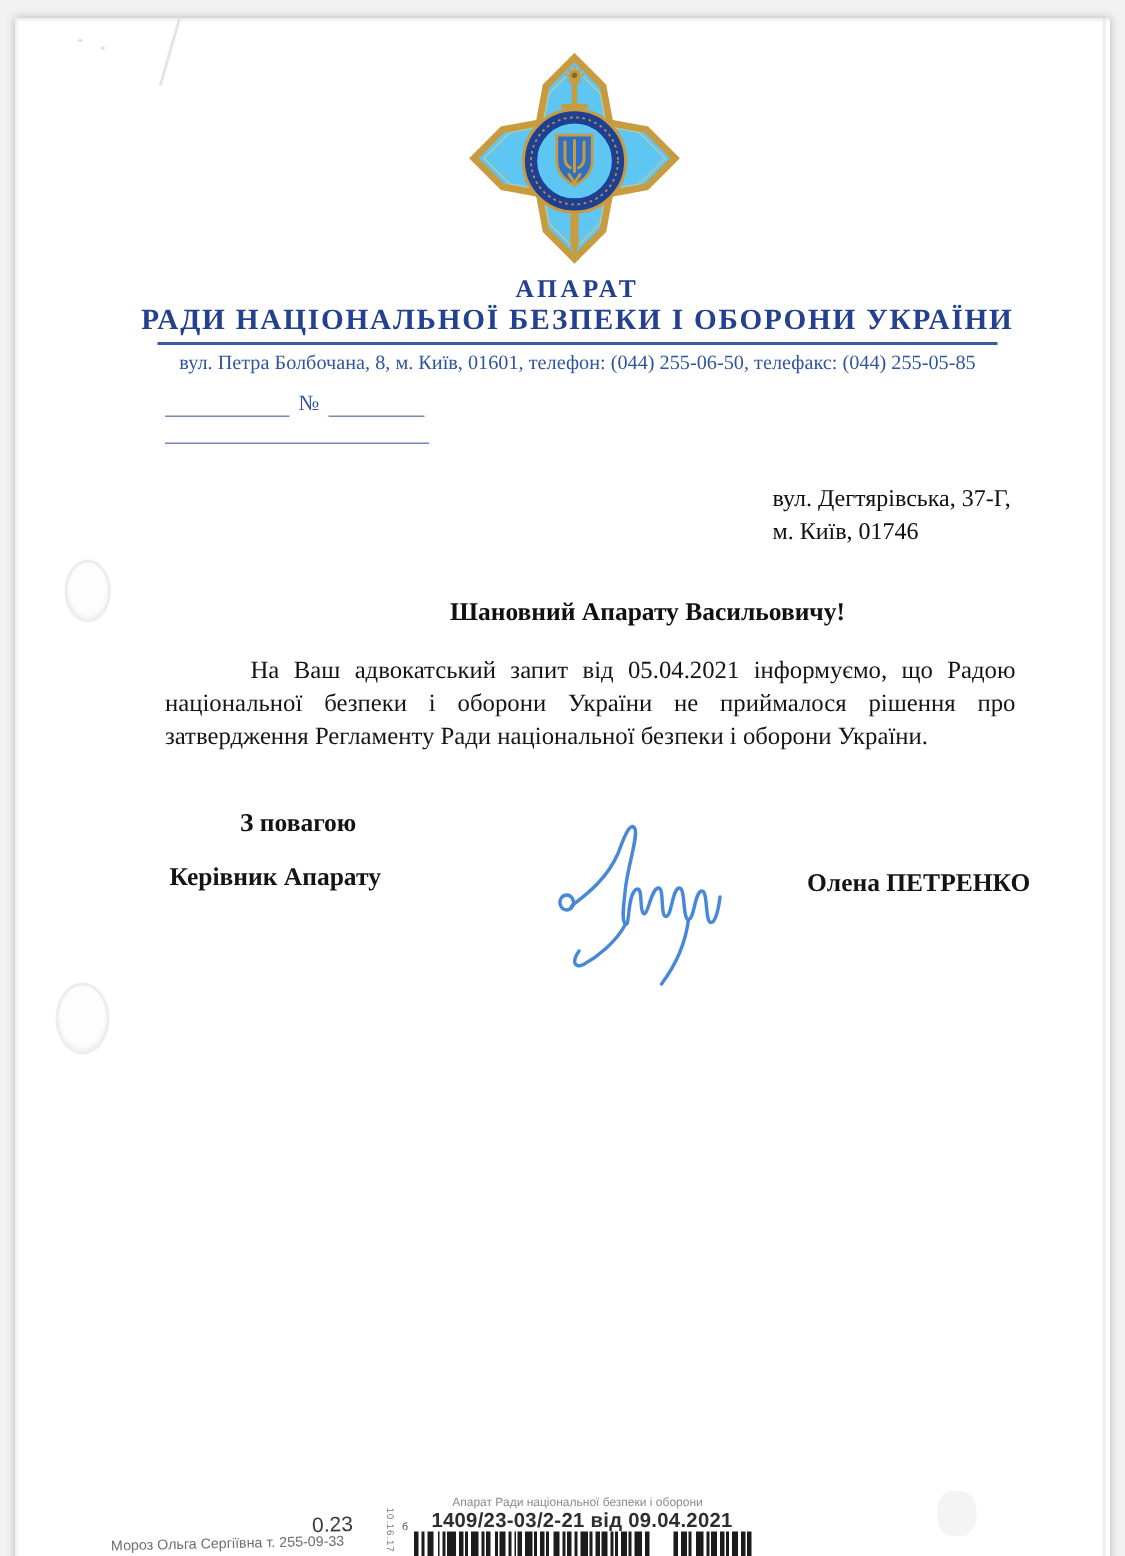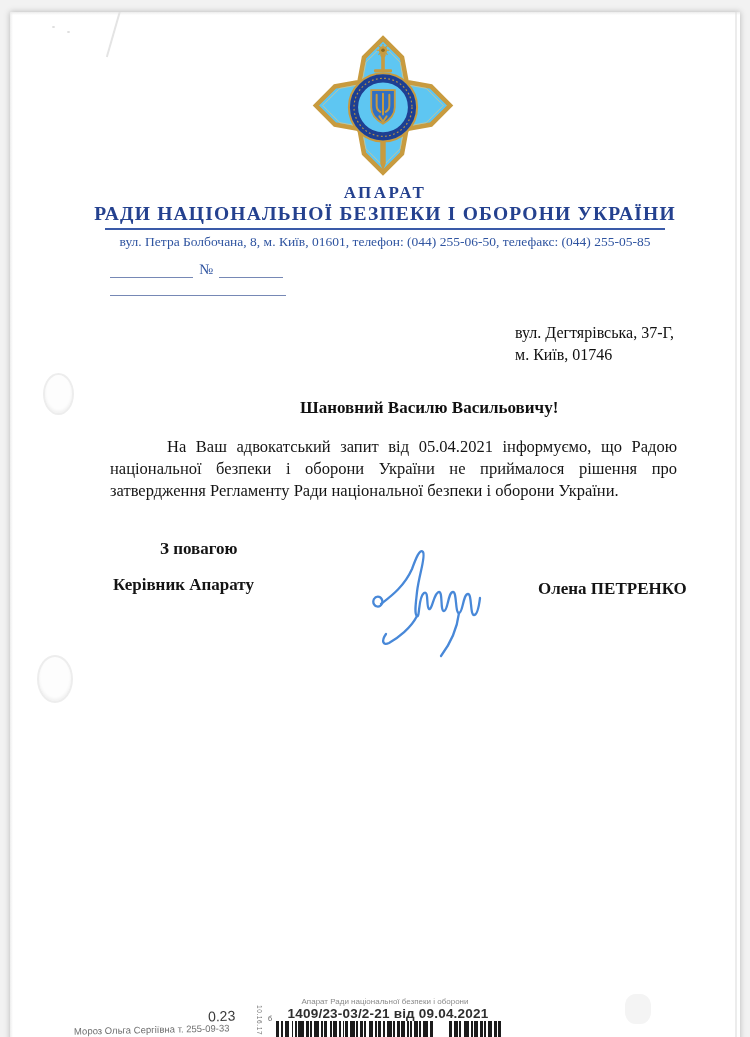--- a/index.html
+++ b/index.html
@@ -121,21 +121,21 @@
   <div class="addr">вул. Петра Болбочана, 8, м. Київ, 01601, телефон: (044) 255-06-50, телефакс: (044) 255-05-85</div>
 
   <div class="ref-row"><span class="ref-underline ref-u1"></span><span>№</span><span class="ref-underline ref-u2"></span></div>
   <div class="ref-row2"></div>
 
   <div class="recipient">
     <div>вул. Дегтярівська, 37-Г,</div>
     <div>м. Київ, 01746</div>
   </div>
 
-  <div class="salutation">Шановний Василю Васильовичу!</div>
+  <div class="salutation">Шановний Апарату Васильовичу!</div>
   <div class="body-par">На Ваш адвокатський запит від 05.04.2021 інформуємо, що Радою національної безпеки і оборони України не приймалося рішення про затвердження Регламенту Ради національної безпеки і оборони України.</div>
 
   <div class="regards">З повагою</div>
   <div class="position">Керівник Апарату</div>
   <div class="signer">Олена ПЕТРЕНКО</div>
 
   <svg class="signature" viewBox="0 0 135 115" width="135" height="115" aria-hidden="true">
     <g fill="none" stroke="#3f82d6" stroke-width="2.3" stroke-linecap="round" stroke-linejoin="round" opacity="0.95">
       <path class="sig-stroke" d="M16,54 a4.5,5 0 1 1 -0.2,0.4" stroke="#3f82d6"></path>
       <path class="sig-stroke" d="M23,59 C32,52 46,42 54,24 C58,13 62,3 65,7 C68,11 61,30 59,47 C58,57 56,69 59,71 C62,73 60,52 66,48 C71,45 68,62 71,64 C74,66 76,47 81,47 C85,47 82,66 86,66 C90,66 90,47 95,47 C99,47 97,68 101,68 C105,68 105,49 110,49 C114,49 112,70 116,70 C119,70 121,61 122,53" stroke="#3f82d6"></path>

